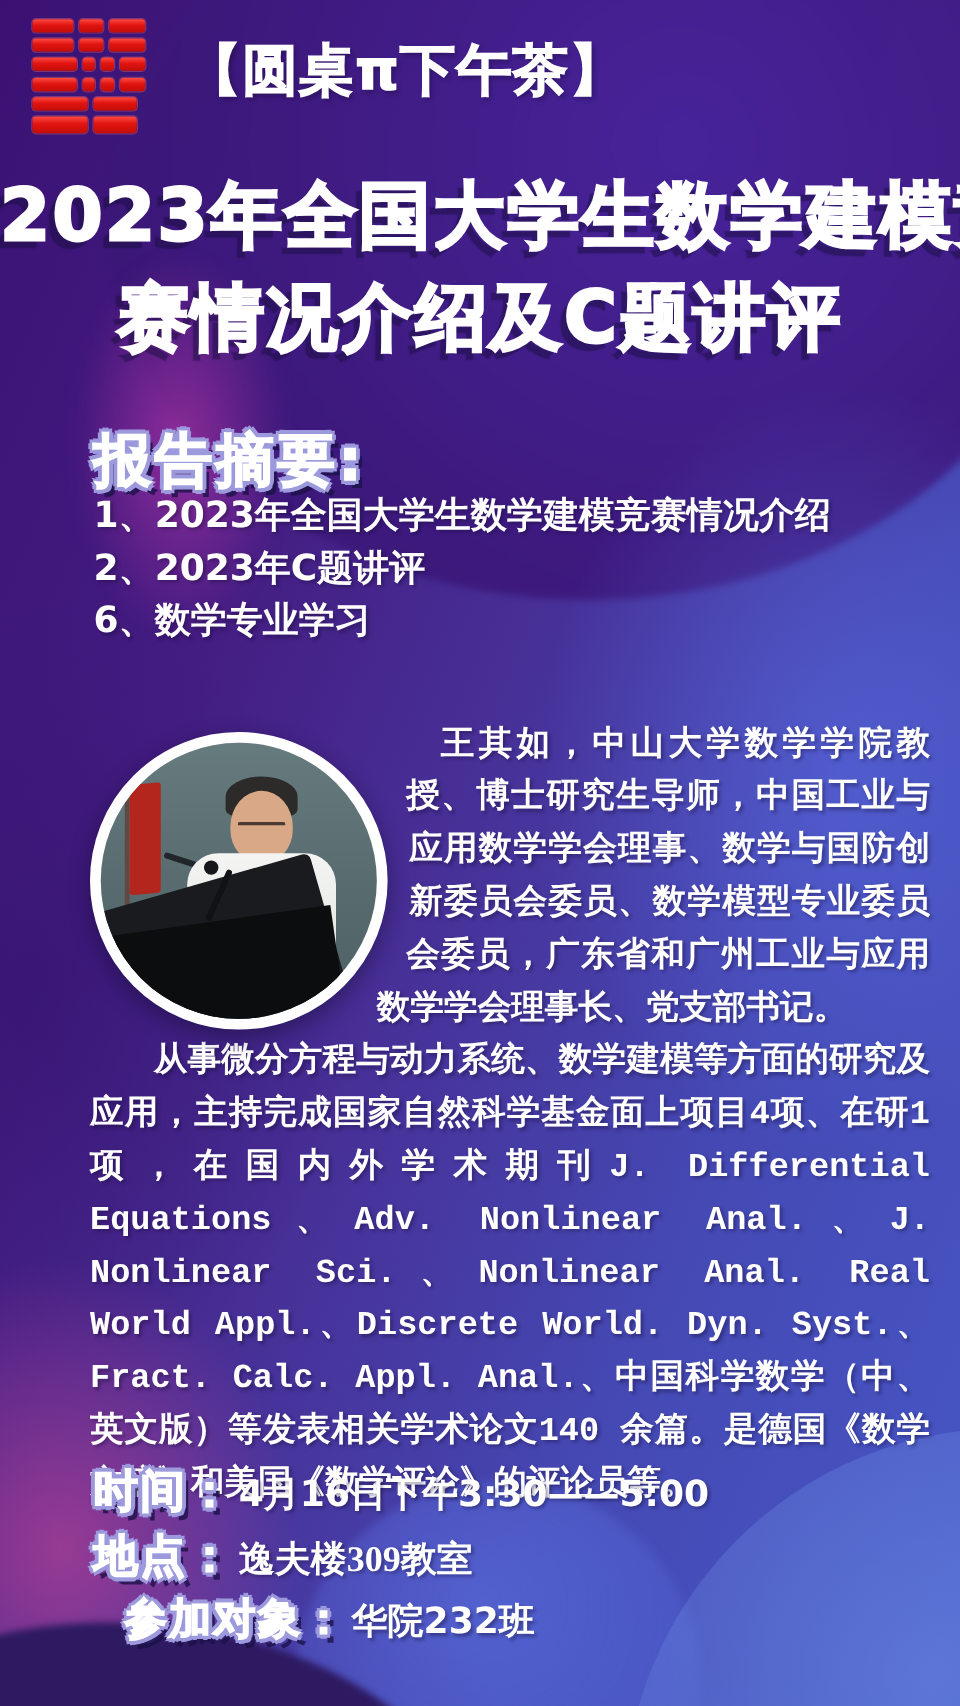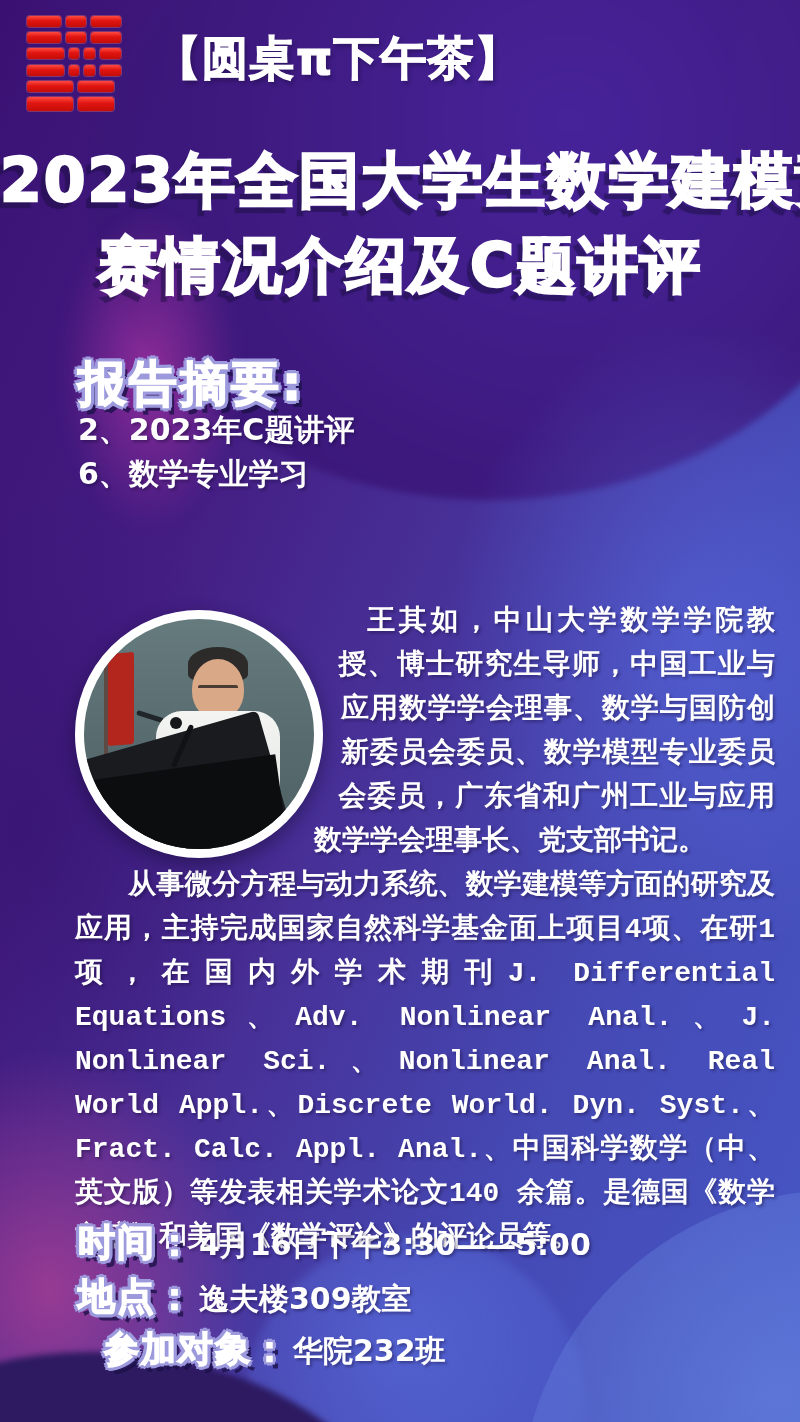--- a/index.html
+++ b/index.html
@@ -126,21 +126,21 @@
   .ph-mic2{left:96px;top:104px;width:5px;height:46px;background:#101215;transform:rotate(24deg);border-radius:3px;}
   .ph-mic2head{left:86px;top:98px;width:12px;height:12px;background:#15171a;border-radius:50%;}
   
   .footer-row{position:absolute;left:78px;display:flex;align-items:baseline;white-space:nowrap;}
   .footer-row .flabel{font-size:37px;letter-spacing:2px;}
   .footer-row .fvalue{
     margin-left:4px;color:#fff;font-size:30px;font-weight:bold;
     text-shadow:2px 2px 3px rgba(20,10,50,.4);
   }
   .row-time{top:1218px;}
-  .row-place{top:1272px;}
+  .row-place{top:1272px;font-family:Liberation Serif, serif;}
   .row-audience{top:1326px;}
   .row-audience .flabel{font-size:35px;margin-left:26px;}
 </style>
 </head>
 <body>
 
 <div class="poster">
 
   <div class="bgfx bg-sphere"></div>
   <div class="bgfx glow-pink-top"></div>
@@ -187,20 +187,21 @@
     <div class="brand-title">【圆桌π下午茶】</div>
   </div>
 
   <div class="main-title">
     <div>2023年全国大学生数学建模竞</div>
     <div>赛情况介绍及C题讲评</div>
   </div>
 
   <div class="abstract-heading outlined">报告摘要:</div>
   <div class="abstract-list">
+    <div>1、2023年全国大学生数学建模竞赛情况介绍</div>
     <div>2、2023年C题讲评</div>
     <div>6、数学专业学习</div>
   </div>
 
 
   <div class="bio">
     <div class="photo-wrap">
       <div class="ph ph-pole"></div>
       <div class="ph ph-flag"></div>
       <div class="ph ph-mic1"></div>

